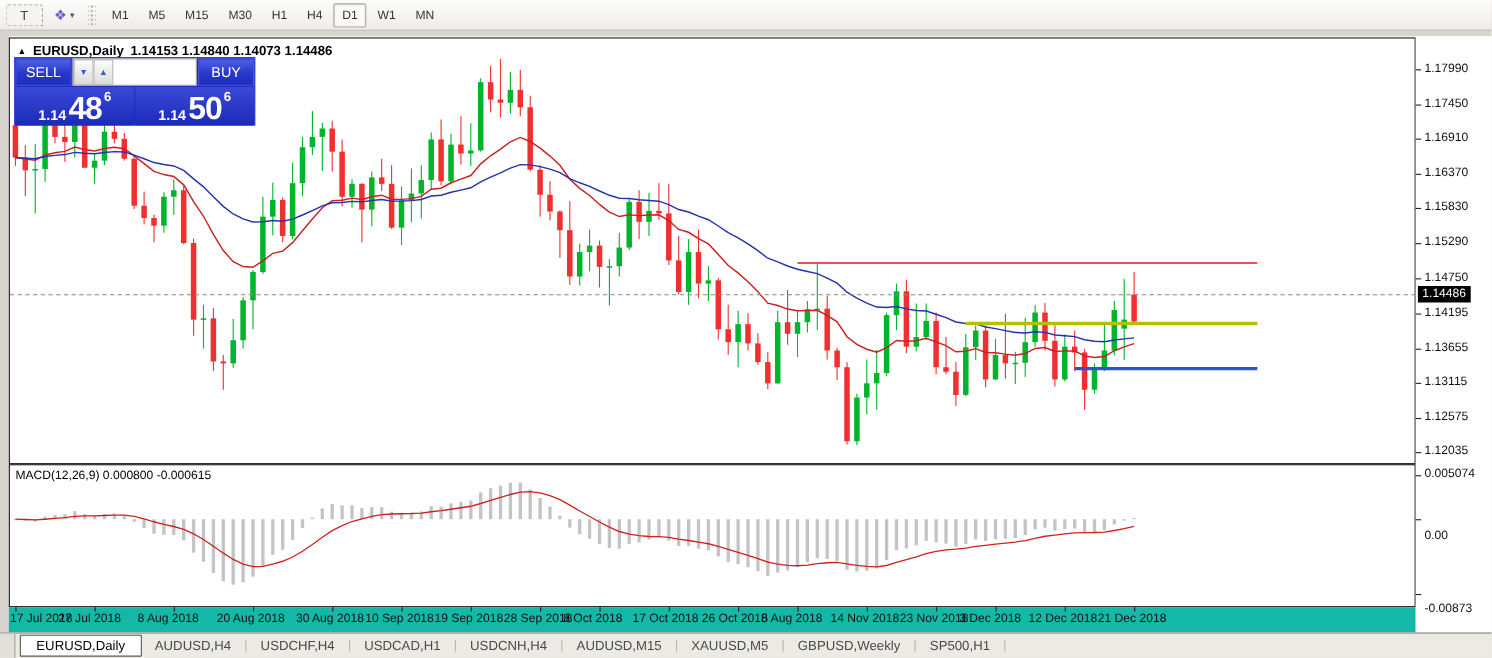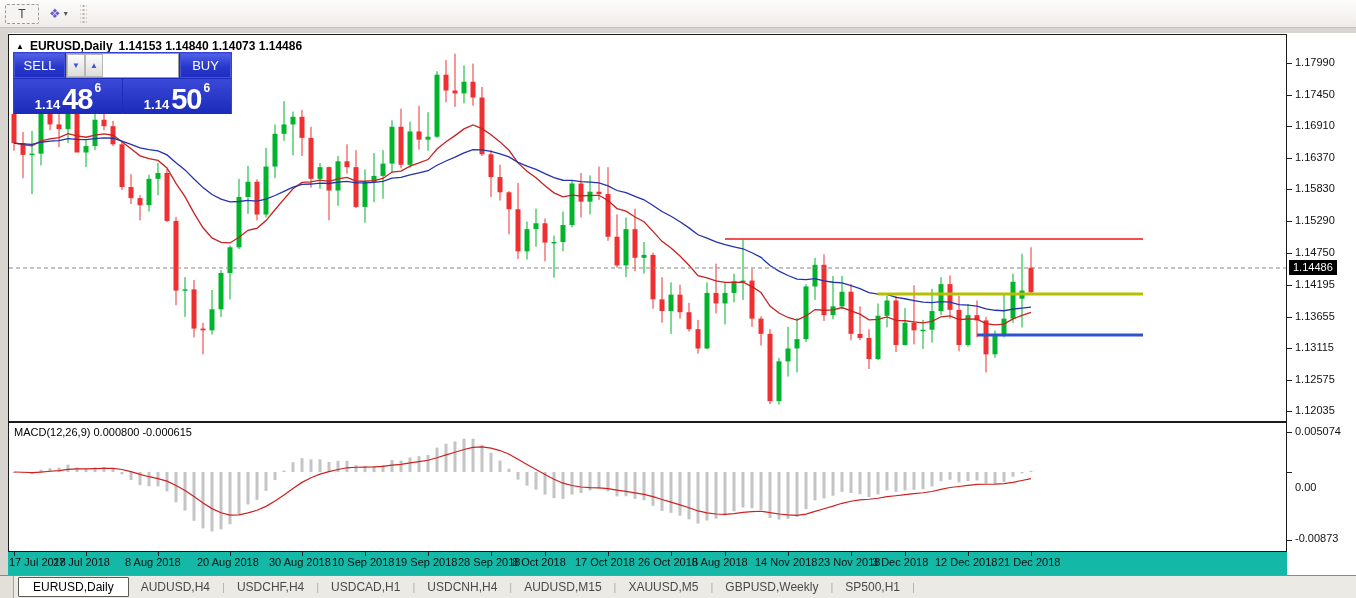--- a/index.html
+++ b/index.html
@@ -51,20 +51,31 @@
 </head>
 <body>
 
 <div id="toolbar">
   <div id="t-tool" class="tbtn">T</div>
   <div id="arrows-btn">
     <span class="glyph">❖</span>
     <span class="caret">▾</span>
   </div>
   <div class="grip"></div>
+  <div id="tf-buttons" style="display:flex;">
+      <div class="tbtn">M1</div>
+      <div class="tbtn">M5</div>
+      <div class="tbtn">M15</div>
+      <div class="tbtn">M30</div>
+      <div class="tbtn">H1</div>
+      <div class="tbtn">H4</div>
+      <div class="tbtn active">D1</div>
+      <div class="tbtn">W1</div>
+      <div class="tbtn">MN</div>
+    </div>
 </div>
 
 <div id="chartwin">
   <div id="mainplot">
     <svg id="mainsvg" width="1277" height="386">
         <rect x="4.5" y="59.004999999999185" width="1" height="56.745000000000246" fill="#f03030"></rect>
         <rect x="2.5" y="78.89499999999958" width="5" height="29.250000000000682" fill="#f03030"></rect>
         <rect x="13.5" y="97.0300000000002" width="1" height="46.21500000000009" fill="#f03030"></rect>
         <rect x="11.5" y="108.14500000000027" width="5" height="11.700000000000017" fill="#f03030"></rect>
         <rect x="22.5" y="95.86000000000033" width="1" height="63.179999999999524" fill="#00b42c"></rect>
@@ -511,21 +522,21 @@
       <div class="pricelabel" style="top: 308.187px;">1.13115</div>
       <div class="axistick" style="top: 346.777px;"></div>
       <div class="pricelabel" style="top: 339.777px;">1.12575</div>
       <div class="axistick" style="top: 378.367px;"></div>
       <div class="pricelabel" style="top: 371.367px;">1.12035</div>
       <div class="axistick" style="top: 399.423px;"></div>
       <div class="pricelabel" style="top: 392.423px;">0.005074</div>
       <div class="axistick" style="top: 439px;"></div>
       <div class="pricelabel" style="top: 448px;">0.00</div>
       <div class="axistick" style="top: 507.094px;"></div>
-      <div class="pricelabel" style="top: 499px;">-0.00873</div>
+      <div class="pricelabel" style="top: 514px;">-0.00873</div>
       <div id="cur-price-tag" style="top: 226.984px;">1.14486</div>
     </div>
 </div>
 
 <div id="tabbar">
   <div id="tabcorner"></div>
 <div class="tab active">EURUSD,Daily</div>
     <div class="tab">AUDUSD,H4</div>
     <span class="tabsep">|</span>
     <div class="tab">USDCHF,H4</div>

